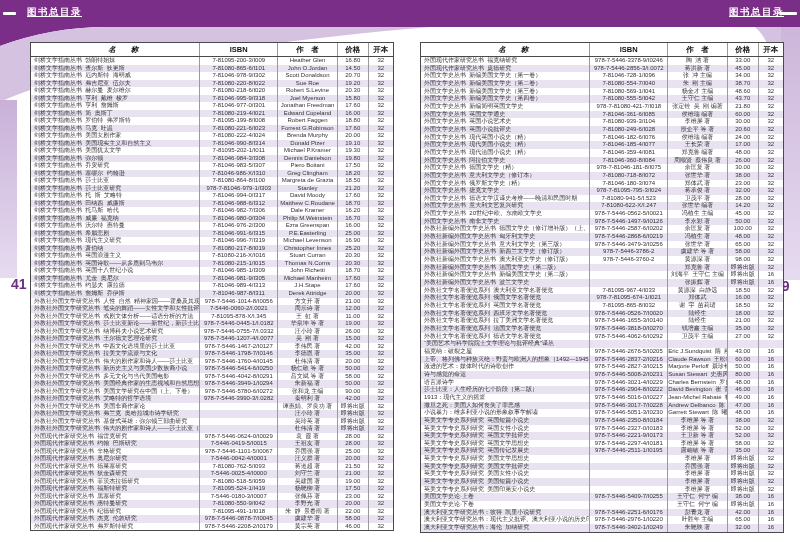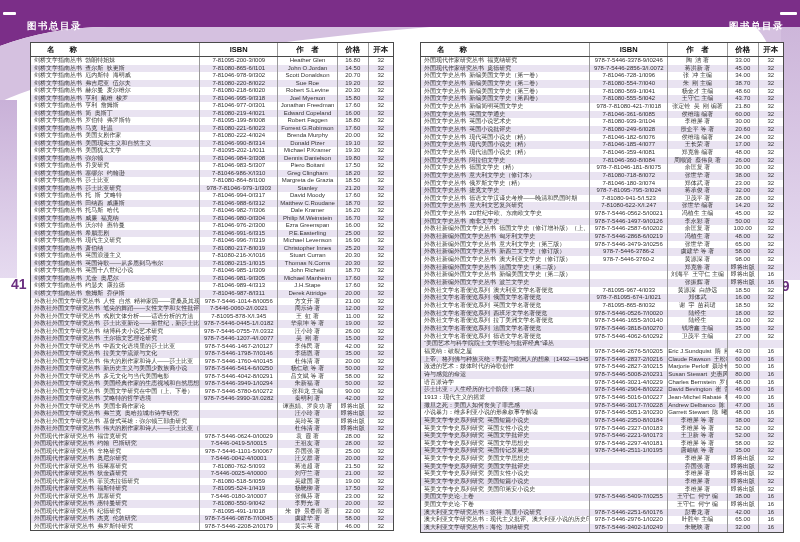--- a/index.html
+++ b/index.html
@@ -1,19 +1,19 @@
 <!DOCTYPE html>
 <html><head>
 <meta charset="utf-8">
 <style>
   html,body{margin:0;padding:0;}
   body{width:800px;height:542px;position:relative;background:#ffffff;overflow:hidden;
        font-family:"Liberation Sans","DejaVu Sans",sans-serif;-webkit-text-size-adjust:none;}
   #chrome-svg{position:absolute;left:0;top:0;z-index:1;}
-  .band-title{position:absolute;top:20px;z-index:2;color:#fff;font-weight:bold;font-size:9.5px;letter-spacing:1.5px;}
+  .band-title{position:absolute;top:6px;z-index:2;color:#fff;font-weight:bold;font-size:9.5px;letter-spacing:1.5px;text-decoration:underline;}
   #band-title-left{left:27px;}
   #band-title-right{left:729px;}
   .band-dash{position:absolute;top:12px;height:2.5px;background:#fff;border-radius:1px;z-index:2;}
   #band-dash-left{left:3px;width:13px;}
   #band-dash-right{left:780px;width:17px;}
   #left-strip{position:absolute;left:0;top:100px;width:17px;height:178px;
               background:linear-gradient(to bottom,#c9b1d8,#e6dbf0);z-index:1;}
   #right-strip{position:absolute;left:781px;top:27px;width:19px;height:253px;
                background:linear-gradient(to bottom,#cdb6da,#e6dbf0);z-index:1;}
   .page-num{position:absolute;z-index:2;font-weight:bold;font-size:14px;color:#6b2f80;}
@@ -27,21 +27,21 @@
          border-bottom:1px solid #4a4a4a;color:#111;background:#fff;}
   .trow{display:flex;height:7.52px;line-height:7.4px;}
   #tbl-right .trow{height:7.66px;line-height:7.6px;}
   .trow:nth-child(even){background:#e9e3f1;}
   .cell{box-sizing:border-box;overflow:hidden;white-space:pre;}
   .c-name{width:46.5%;text-align:left;padding-left:3px;}
   .c-isbn{width:21.5%;text-align:center;border-left:1px solid #9a9a9a;}
   .c-author{width:16.5%;text-align:center;border-left:1px solid #9a9a9a;}
   .c-price{width:8.5%;text-align:center;border-left:1px solid #9a9a9a;}
   .c-size{width:7%;text-align:center;border-left:1px solid #9a9a9a;}
-  .thead .c-name{text-align:left;padding-left:16px;}
+  .thead .c-name{text-align:center;padding-left:16px;font-style:italic;}
 </style>
 </head>
 <body>
 
 <svg id="chrome-svg" width="800" height="542" viewBox="0 0 800 542" aria-hidden="true">
   <path d="M0,0 H800 V27 H108 C68,27 32,34 0,46 Z" fill="#7b2e88"></path>
   <path d="M0,46 C32,34 68,27 108,27 H430 C300,38 170,56 90,74 C55,82 25,90 0,102 Z" fill="#d5c1e0"></path>
   <path d="M755,27 H781 V96 C777,62 768,38 755,27 Z" fill="#d5c1e0"></path>
 </svg>
 

